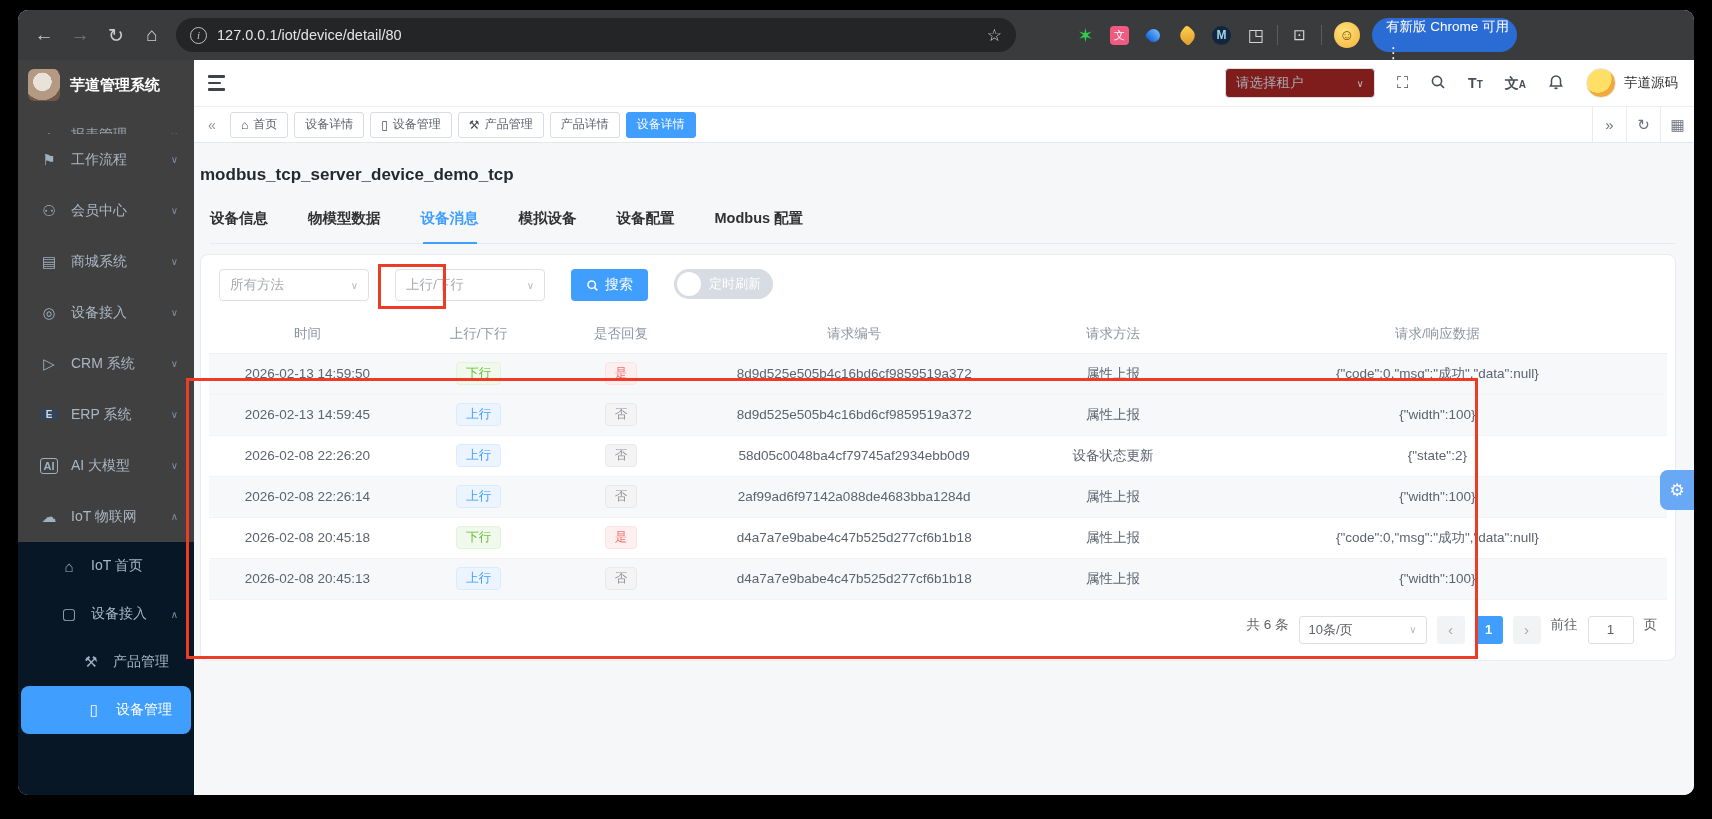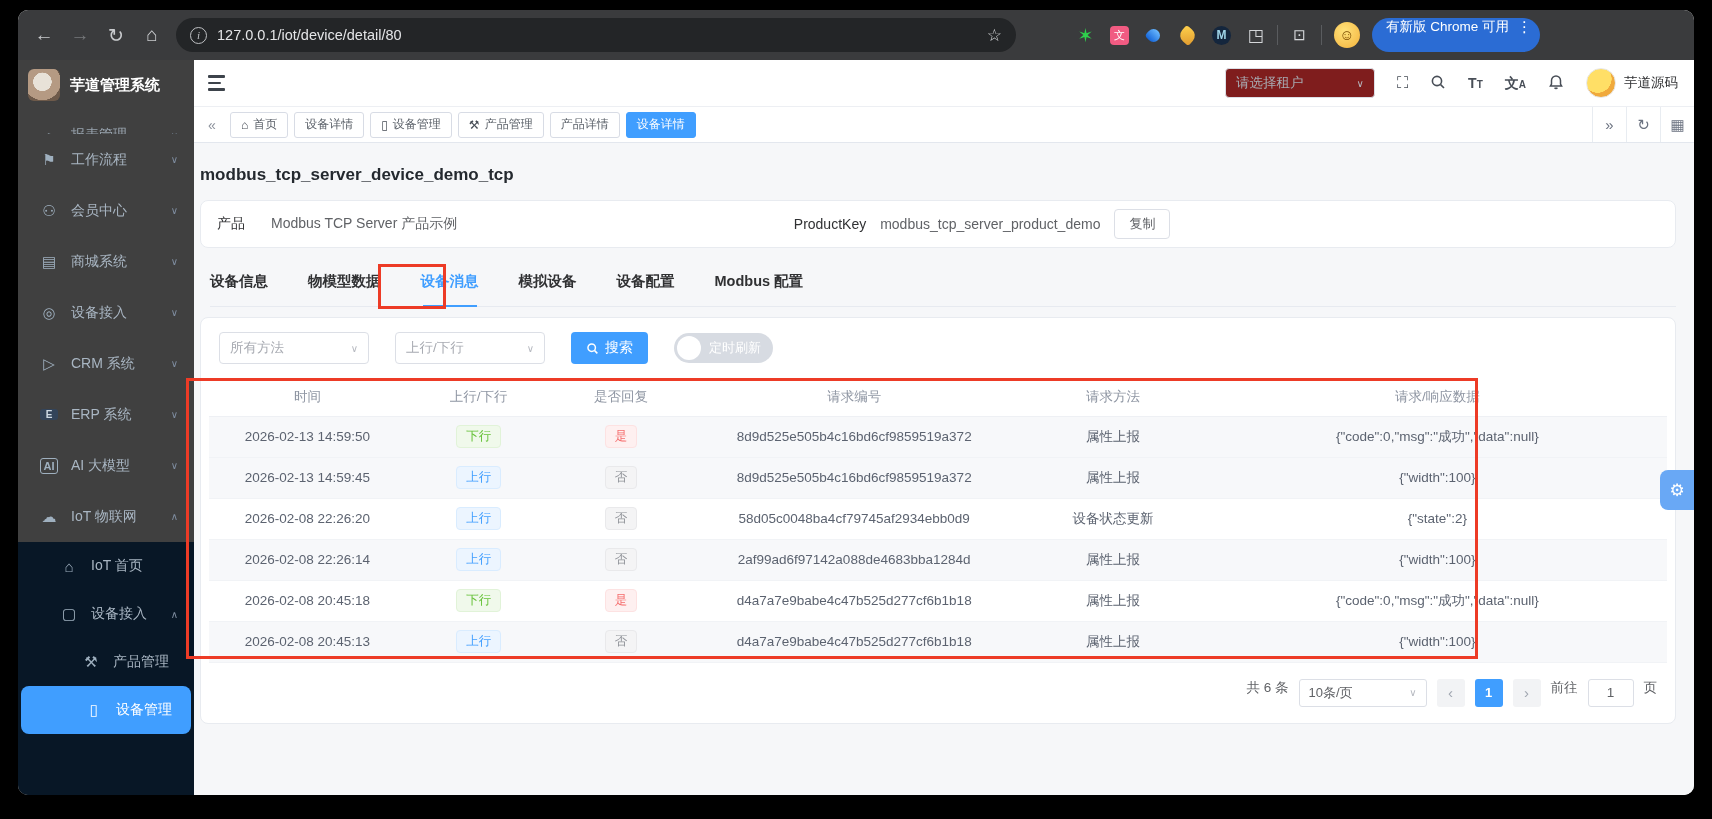--- a/index.html
+++ b/index.html
@@ -20,21 +20,21 @@
   .ext-grid i { background:#9aa0a6; border-radius:1px; } .ext-grid i.b { background:#35a3f5; border-radius:50%; }
   .ext-star { color:#2fd04c; font-size:19px; }
   .ext-pink { background:#f15b82; border-radius:4px; color:#fff; font-size:11px; width:19px; height:19px; line-height:19px; text-align:center; }
   .ext-drop { width:13px; height:13px; background:linear-gradient(#6ab9ff,#1565d8); border-radius:50% 50% 50% 4px; transform:rotate(45deg); }
   .ext-broom { width:15px; height:15px; background:linear-gradient(135deg,#ffd24d,#e09a2f); border-radius:3px 8px 3px 8px; transform:rotate(40deg); }
   .ext-m { width:19px; height:19px; border-radius:50%; background:#14263d; color:#9fd4e8; font-size:12px; font-weight:700; text-align:center; line-height:19px; }
   .ext-puzzle { color:#d4d6d9; font-size:17px; }
   .chrome-sep { width:1px; height:20px; background:#5a5c5f; }
   .tabsearch { color:#d4d6d9; font-size:15px; }
   .chrome-avatar { width:26px; height:26px; border-radius:50%; background:radial-gradient(circle at 40% 35%,#ffe27a,#f3b23c); color:#7a4b00; font-size:15px; text-align:center; line-height:26px; }
-  .chrome-chip { background:#2b6cd4; color:#fff; height:34px; border-radius:17px; display:flex; align-items:flex-start; padding:0 8px 0 14px; font-size:13.5px; gap:8px; cursor:pointer; white-space:nowrap; }
+  .chrome-chip { background:#2b6cd4; color:#fff; height:34px; border-radius:17px; display:flex; align-items:flex-start; padding:0 8px 0 14px; font-size:13.5px; gap:8px; cursor:pointer; white-space:nowrap;flex-direction:column; }
   .kebab { font-size:15px; letter-spacing:0; }
 
   
   .app { flex:1; display:flex; min-height:0; }
 
   
   .sidebar { width:176px; background:#404040; color:#a9b6c3; flex:0 0 auto; display:flex; flex-direction:column; font-size:14px; }
   .logo-row { height:50px; display:flex; align-items:center; gap:10px; padding:0 10px; flex:0 0 auto; }
   .logo-img { width:32px; height:32px; border-radius:6px; background:radial-gradient(circle at 45% 40%,#e8e2d8 0 35%,#b59a83 36% 70%,#6e5a4a 71%); flex:0 0 auto; }
   .app-title { color:#fff; font-weight:700; font-size:15px; white-space:nowrap; }
@@ -86,21 +86,21 @@
   .pc-value { color:#606266; }
   .pc-right { display:flex; align-items:center; gap:14px; }
   .copy-btn { height:30px; padding:0 14px; border:1px solid #dcdfe6; border-radius:4px; background:#fff; color:#606266; font-size:13px; cursor:pointer; }
 
   .tabs-row { display:flex; gap:40px; margin:24px 0 0 10px; border-bottom:1px solid #e7eaf0; }
   .tab { font-size:14.5px; color:#303133; font-weight:600; padding-bottom:15px; position:relative; cursor:pointer;text-align:right; }
   .tab.active { color:#409eff; }
   .tab.active::after { content:""; position:absolute; left:2px; right:2px; bottom:-1px; height:2px; background:#409eff; }
 
   .main-card { background:#fff; border:1px solid #e8ebf0; border-radius:8px; margin-top:10px; padding:12px 8px 12px; }
-  .filter-row { display:flex; align-items:center; gap:26px; padding:2px 10px 14px; }
+  .filter-row { display:flex; gap:26px; padding:2px 10px 14px; }
   .f-select { width:150px; height:32px; border:1px solid #dcdfe6; border-radius:4px; display:flex; align-items:center; justify-content:space-between; padding:0 10px; color:#a8abb2; font-size:13.5px; background:#fff; cursor:pointer; }
   .search-btn { height:32px; padding:0 15px; background:#409eff; color:#fff; border:none; border-radius:4px; font-size:14px; display:flex; align-items:center; gap:6px; cursor:pointer; }
   .switch { height:30px; border-radius:15px; background:#d7dbe2; display:flex; align-items:center; padding:0 12px 0 3px; gap:8px; color:#fff; font-size:13px; cursor:pointer; }
   .knob { width:24px; height:24px; border-radius:50%; background:#fff; }
 
   table { width:100%; border-collapse:collapse; font-size:13.5px; table-layout:fixed; }
   th { color:#8f96a3; font-weight:500; height:38px; text-align:center; border-bottom:1px solid #eef0f4; }
   td { height:41px; color:#5c6370; text-align:center; border-bottom:1px solid #f1f3f6; overflow:hidden; white-space:nowrap; text-overflow:ellipsis; }
   tr.stripe td { background:#f7f8fa; }
   .tag { display:inline-block; padding:4px 9px; border-radius:4px; font-size:12.5px; border:1px solid; line-height:1; }
@@ -302,31 +302,20 @@
         <div class="tagsbar-right">
           <span class="tb-tool">»</span>
           <span class="tb-tool">↻</span>
           <span class="tb-tool">▦</span>
         </div>
       </div>
 
       <div class="content">
         <h1 class="page-title">modbus_tcp_server_device_demo_tcp</h1>
 
-        <div class="product-card">
-          <div class="pc-left">
-            <span class="pc-label">产品</span>
-            <span class="pc-value">Modbus TCP Server 产品示例</span>
-          </div>
-          <div class="pc-right">
-            <span class="pc-label">ProductKey</span>
-            <span class="pc-value">modbus_tcp_server_product_demo</span>
-            <button class="copy-btn">复制</button>
-          </div>
-        </div>
 
         <div class="tabs-row" id="tabsRow">
             <div class="tab">设备信息</div>
             <div class="tab">物模型数据</div>
             <div class="tab active">设备消息</div>
             <div class="tab">模拟设备</div>
             <div class="tab">设备配置</div>
             <div class="tab">Modbus 配置</div>
           </div>
 

